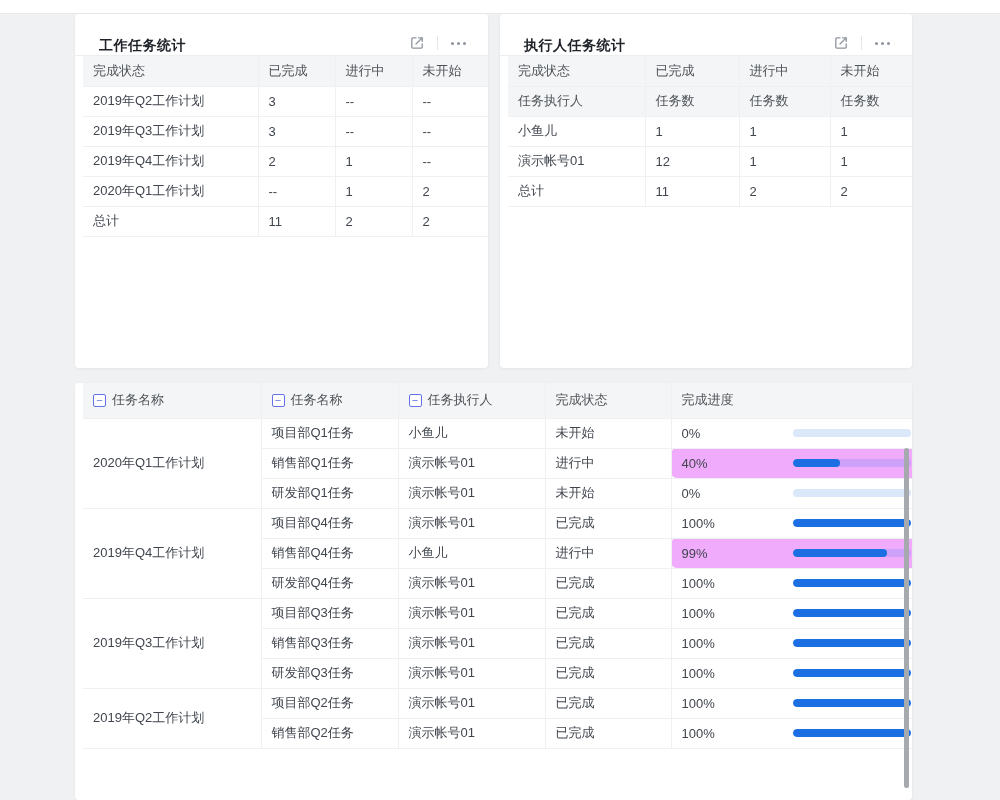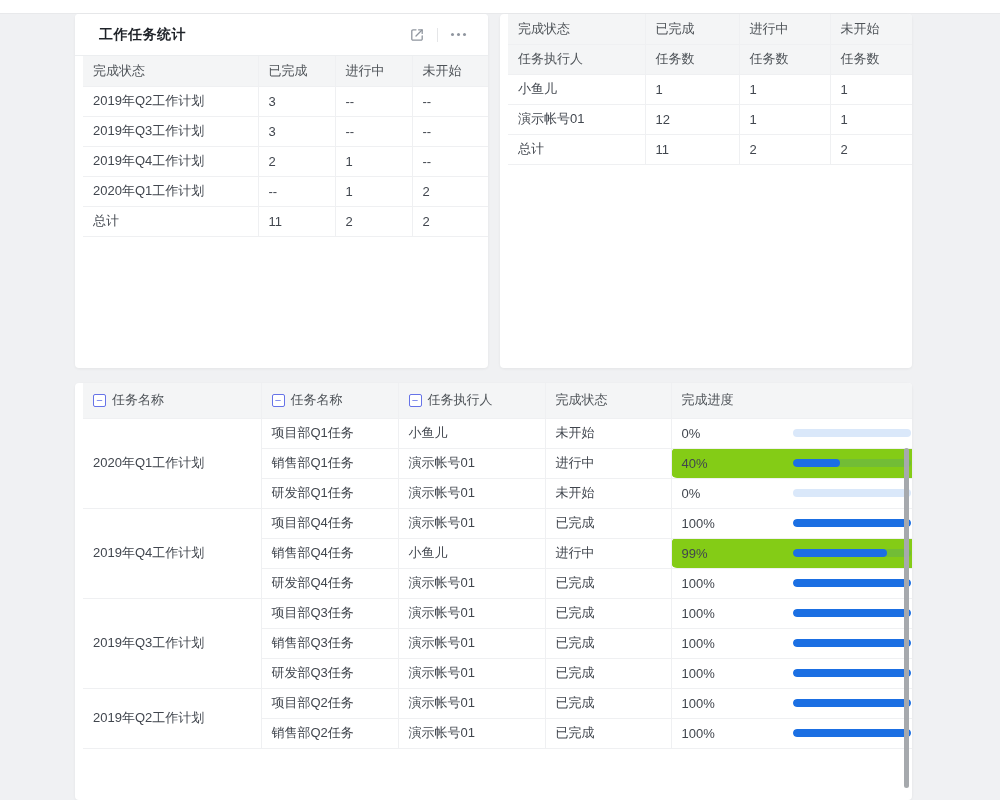--- a/index.html
+++ b/index.html
@@ -17,21 +17,21 @@
   }
   .card {
     position:absolute; background:#ffffff; border-radius:4px;
     box-shadow:0 1px 3px rgba(31,35,41,0.06); overflow:hidden;
   }
   #card-work { left:75px; top:14px; width:413px; height:354px; }
   #card-exec { left:500px; top:14px; width:412px; height:354px; }
   #card-progress { left:75px; top:383px; width:837px; height:417px; }
 
   .card-header {
-    height:42px; display:flex; align-items:center;
+    height:42px; display:flex; align-items:flex-end;
     padding:0 18px 0 24px; border-bottom:1px solid #eceef0; background:#fff;
   }
   .card-title { font-size:14px; font-weight:700; color:#1f2329; letter-spacing:0.5px; }
   .header-actions { margin-left:auto; display:flex; align-items:center; }
   .icon-btn {
     width:24px; height:24px; display:flex; align-items:center; justify-content:center;
     cursor:pointer; color:#8f959e;
   }
   .vdivider { width:1px; height:14px; background:#e5e6e8; margin:0 8px; }
   .dots { display:flex; gap:3px; align-items:center; }
@@ -52,21 +52,21 @@
   #progress-table thead th { height:35px; }
   #progress-table td.group-cell { vertical-align:middle; }
   .col-head { display:flex; align-items:center; }
   .collapse-box {
     width:13px; height:13px; border:1px solid #6673e8; border-radius:2px;
     color:#6673e8; font-size:11px; line-height:11px; display:inline-flex;
     align-items:center; justify-content:center; margin-right:6px; cursor:pointer;
     background:#fff; flex:0 0 auto;
   }
   td.progress-cell { position:relative; }
-  td.progress-cell.hl { background:#84cc16;border-radius:6px; }
+  td.progress-cell.hl { background:#f0abfc;border-radius:6px; }
   .bar {
     position:absolute; right:9px; top:50%; transform:translateY(-50%);
     width:118px; height:8px; border-radius:4px;
     background:rgba(27,111,227,0.16); overflow:hidden;
   }
   .bar-fill { height:100%; border-radius:4px; background:#1b6fe3; }
 
   .vscrollbar {
     position:absolute; right:3px; top:65px; width:5px; height:340px;
     background:#a6a9ad; border-radius:3px;
@@ -142,20 +142,40 @@
           <td>总计</td>
           <td>11</td>
           <td>2</td>
           <td>2</td>
         </tr>
       </tbody>
   </table>
 </div>
 
 <div class="card" id="card-exec">
+  <div class="card-header">
+    <span class="card-title">执行人任务统计</span>
+    <span class="header-actions">
+      <span class="icon-btn">
+        <svg width="16" height="16" viewBox="0 0 16 16" fill="none" stroke="#8f959e" stroke-width="1.3" stroke-linecap="round" stroke-linejoin="round">
+          <path d="M7 2.8H4A1.2 1.2 0 0 0 2.8 4v8A1.2 1.2 0 0 0 4 13.2h8A1.2 1.2 0 0 0 13.2 12V9"></path>
+          <path d="M7 9 13 3"></path>
+            <path d="M9.6 2.8h3.6v3.6"></path>
+        </svg>
+      </span>
+      <span class="vdivider"></span>
+      <span class="icon-btn">
+        <span class="dots">
+            <i></i>
+            <i></i>
+            <i></i>
+          </span>
+      </span>
+    </span>
+  </div>
   <table id="exec-table">
     <colgroup>
         <col style="width:137px">
         <col style="width:94px">
         <col style="width:91px">
         <col style="width:90px">
       </colgroup>
     <thead>
         <tr>
           <th>完成状态</th>

